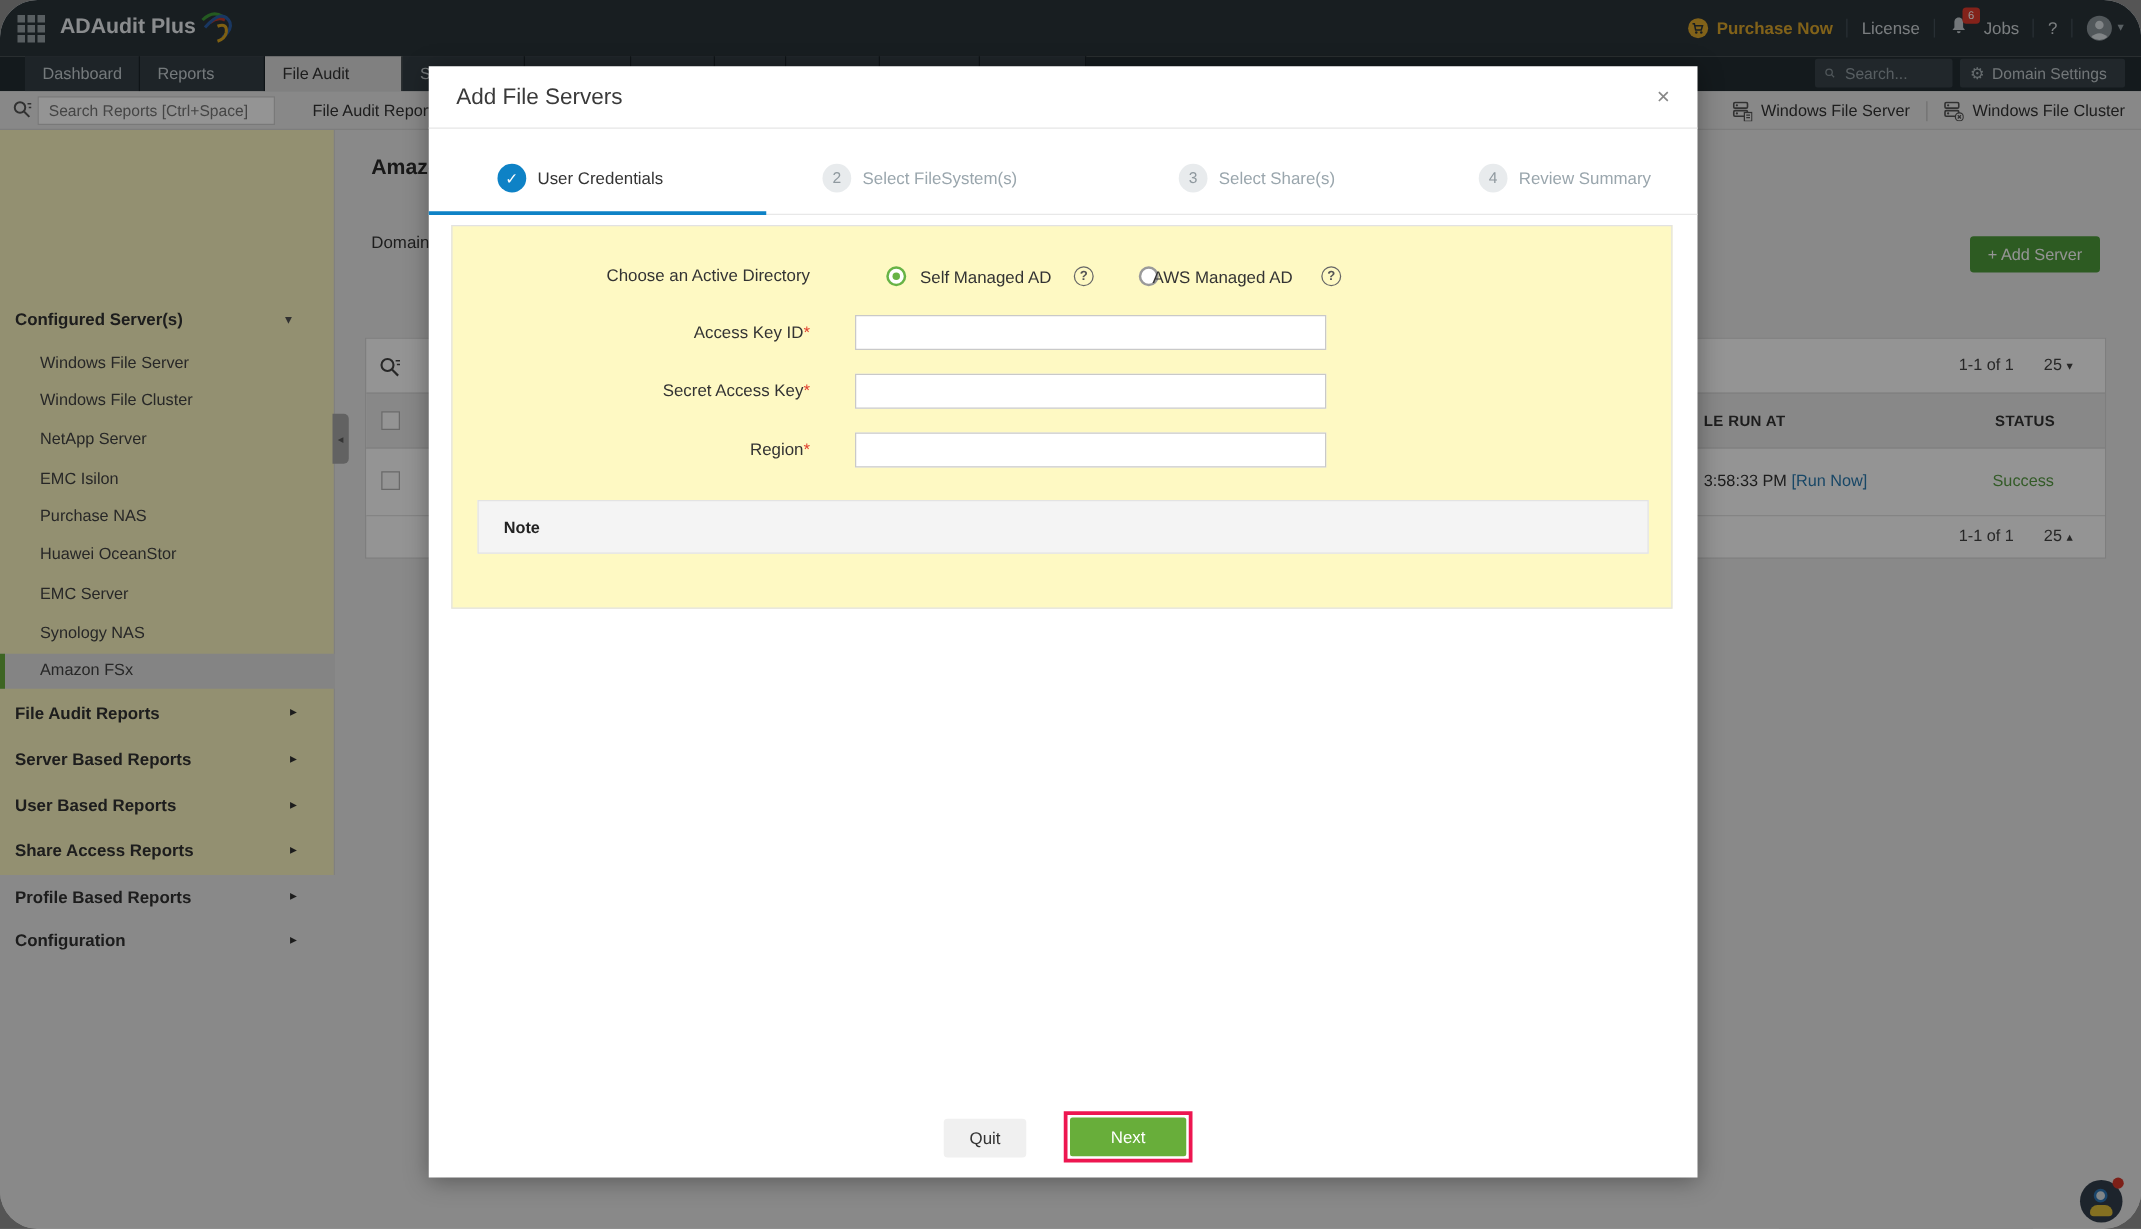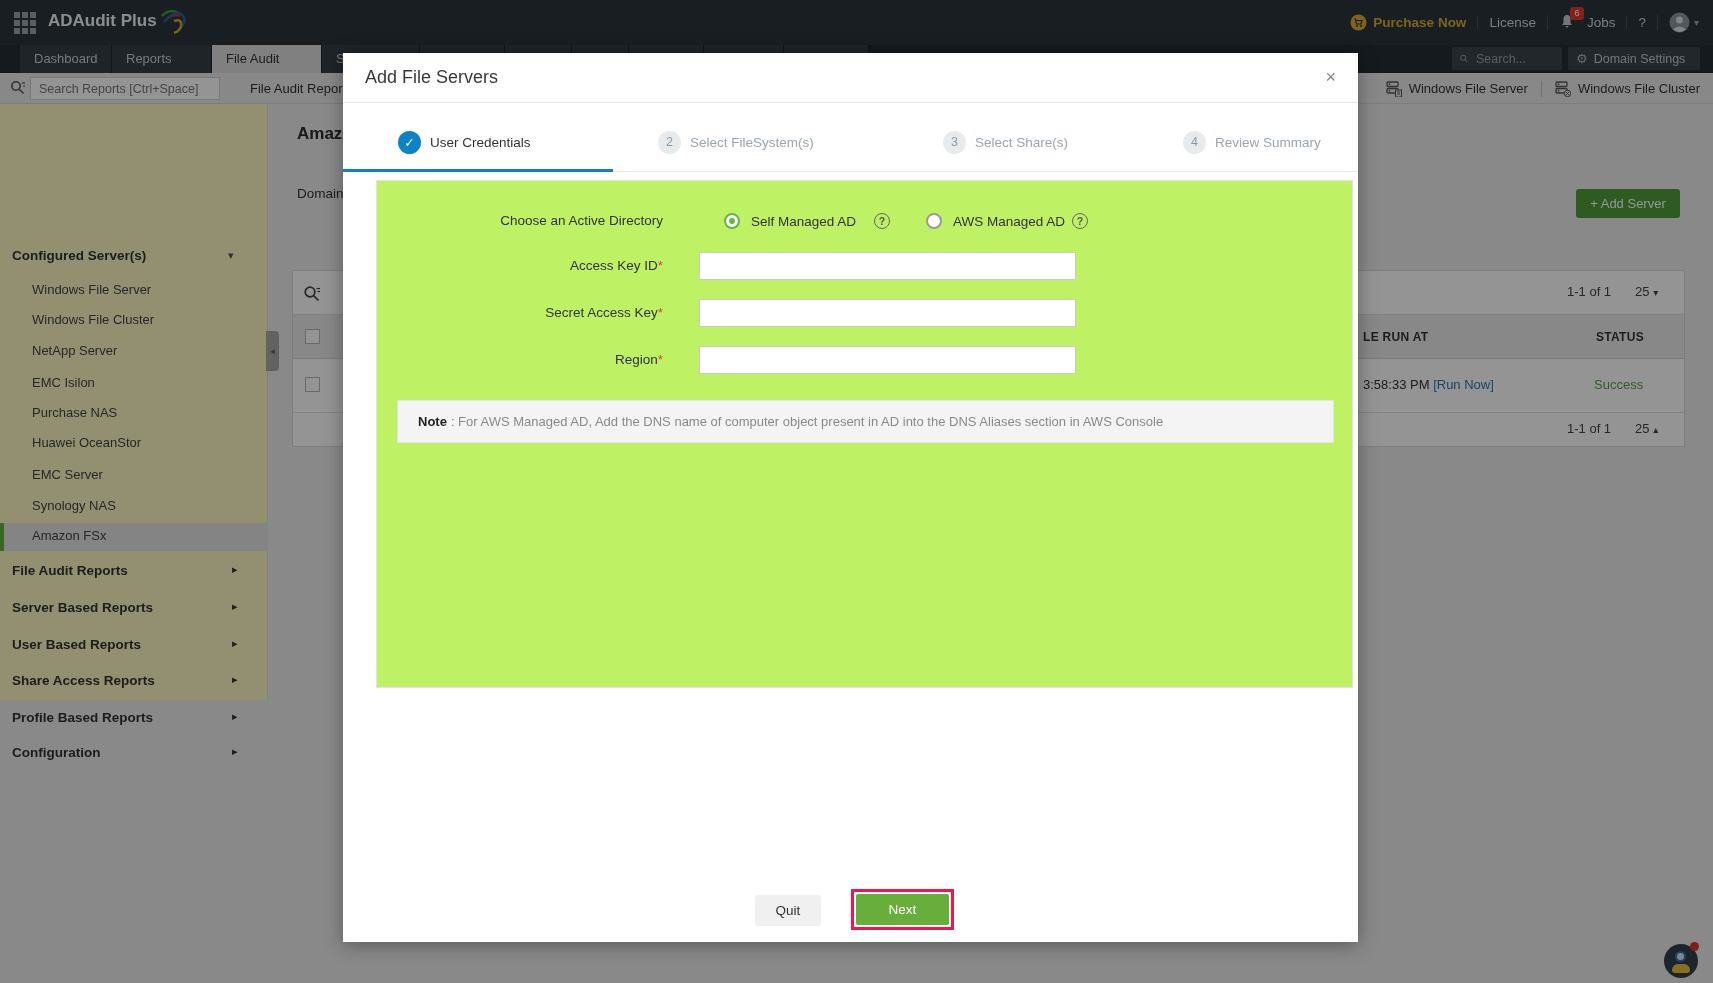--- a/index.html
+++ b/index.html
@@ -1,17 +1,17 @@
 <!DOCTYPE html>
 <html><head>
 <meta charset="utf-8">
 <style>
   html,body{margin:0;padding:0;background:#555;}
   *{box-sizing:border-box;font-family:"Liberation Sans","DejaVu Sans",sans-serif;}
-  .screen{position:relative;width:1713px;height:983px;overflow:hidden;background:#ececec;}
+  .screen{position:relative;width:1713px;height:983px;overflow:hidden;background:#ececec;border-radius:30px;}
 
   
   .topbar{position:absolute;left:0;top:0;width:1713px;height:45px;background:#2a343a;}
   .grid-icon{position:absolute;left:14px;top:12px;width:22px;height:22px;display:grid;grid-template-columns:repeat(3,6px);grid-template-rows:repeat(3,6px);gap:2px;}
   .grid-icon span{background:#98a2a7;}
   .app-name{position:absolute;left:48px;top:11px;font-size:17px;font-weight:bold;color:#eef2f4;}
   .logo-swoosh{position:absolute;left:156px;top:6px;}
   .topbar-right{position:absolute;right:14px;top:0;height:45px;display:flex;align-items:center;}
   .tb-item{display:flex;align-items:center;gap:6px;font-size:13.5px;color:#d3d9dc;}
   .tb-sep{width:1px;height:15px;background:#46525a;margin:0 11px;}
@@ -86,21 +86,21 @@
   .modal-title{position:absolute;left:22px;top:14px;font-size:18px;color:#3a3a3a;}
   .modal-close{position:absolute;right:22px;top:14px;font-size:18px;color:#888;cursor:pointer;}
   .modal-hr{position:absolute;left:0;top:49px;width:1015px;height:1px;background:#e6e6e6;}
   .step{position:absolute;top:76px;height:26px;display:flex;align-items:center;gap:9px;}
   .step-circle{width:23px;height:23px;border-radius:50%;background:#e8ebed;color:#8f999f;font-size:12.5px;display:flex;align-items:center;justify-content:center;}
   .step-label{font-size:13.5px;color:#9aa6ad;white-space:nowrap;}
   .step.active .step-circle{background:#0e82c6;color:#fff;font-weight:bold;}
   .step.active .step-label{color:#333;}
   .steps-line{position:absolute;left:0;top:118px;width:1015px;height:1px;background:#e8e8e8;}
   .steps-active-line{position:absolute;left:0;top:116px;width:270px;height:3px;background:#0e82c6;}
-  .content-box{position:absolute;left:18px;top:127px;width:977px;height:508px;border:1px solid #e2e2e2;background:#bef264;margin-left:15px;}
+  .content-box{position:absolute;left:18px;top:127px;width:977px;height:307px;border:1px solid #e2e2e2;background:#fef9c3;}
   .f-label{position:absolute;left:0;width:286px;text-align:right;font-size:13.5px;color:#333;white-space:nowrap;}
   .req{color:#e0402f;}
   .f-input{position:absolute;left:322px;width:377px;height:28px;border:1px solid #c9c9c9;background:#fff;outline:none;font-size:13px;padding:0 8px;color:#333;}
   .radio{position:absolute;width:16px;height:16px;border-radius:50%;background:#fff;}
   .radio.sel{border:2px solid #67b346;}
   .radio.sel::after{content:"";position:absolute;left:3px;top:3px;width:6px;height:6px;border-radius:50%;background:#67b346;}
   .radio.unsel{border:2px solid #9a9a9a;}
   .radio-label{position:absolute;font-size:13.5px;color:#333;white-space:nowrap;}
   .help-circle{position:absolute;width:16px;height:16px;border-radius:50%;border:1.5px solid #666;color:#555;font-size:10.5px;font-weight:bold;display:flex;align-items:center;justify-content:center;}
   .note-box{position:absolute;left:20px;top:219px;width:937px;height:43px;background:#f4f4f4;border:1px solid #e3e3e3;display:flex;align-items:center;padding-left:20px;font-size:13px;}
@@ -333,35 +333,34 @@
     </div>
     <div class="steps-line"></div>
     <div class="steps-active-line"></div>
 
     <div class="content-box">
       <div class="f-label" style="top:32px">Choose an Active Directory</div>
       <div class="radio sel" style="left:347px;top:32px"></div>
       <div class="radio-label" style="left:374px;top:33px">Self Managed AD</div>
       <div class="help-circle" style="left:497px;top:32px">?</div>
       <div class="radio unsel" style="left:549px;top:32px"></div>
-      <div class="radio-label" style="left:576px;top:33px">AWS Managed AD</div>
+      <div class="radio-label" style="left:560px;top:33px">AWS Managed AD</div>
       <div class="help-circle" style="left:695px;top:32px">?</div>
 
       <div class="f-label" style="top:77px"><span>Access Key ID</span><span class="req">*</span></div>
       <input class="f-input" style="top: 71px;" value="">
 
       <div class="f-label" style="top:124px"><span>Secret Access Key</span><span class="req">*</span></div>
       <input class="f-input" style="top: 118px;" value="">
 
       <div class="f-label" style="top:171px"><span>Region</span><span class="req">*</span></div>
       <input class="f-input" style="top: 165px;" value="">
 
       <div class="note-box">
         <span class="note-label">Note</span>
-        <span class="note-text">: For AWS Managed AD, Add the DNS name of computer object present in AD into the DNS Aliases section in AWS Console</span>
       </div>
     </div>
 
     <button class="quit-btn">Quit</button>
     <div class="next-wrap">
       <button class="next-btn">Next</button>
     </div>
   </div>
 
 </div>

